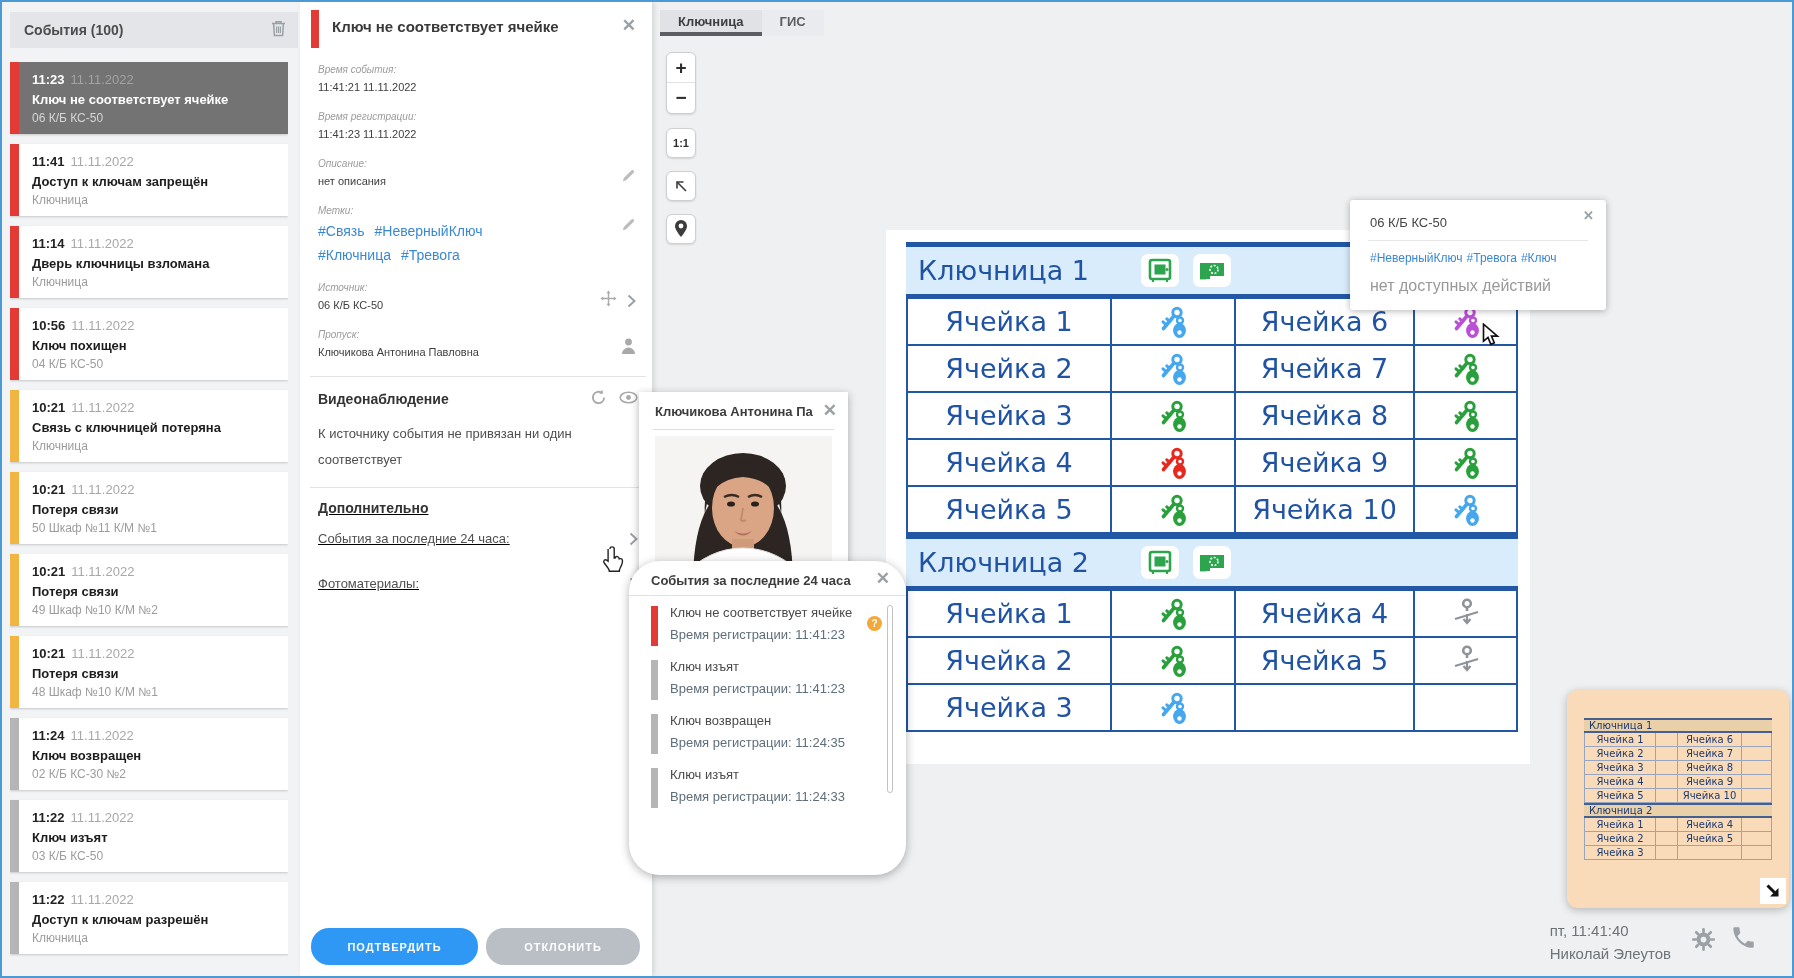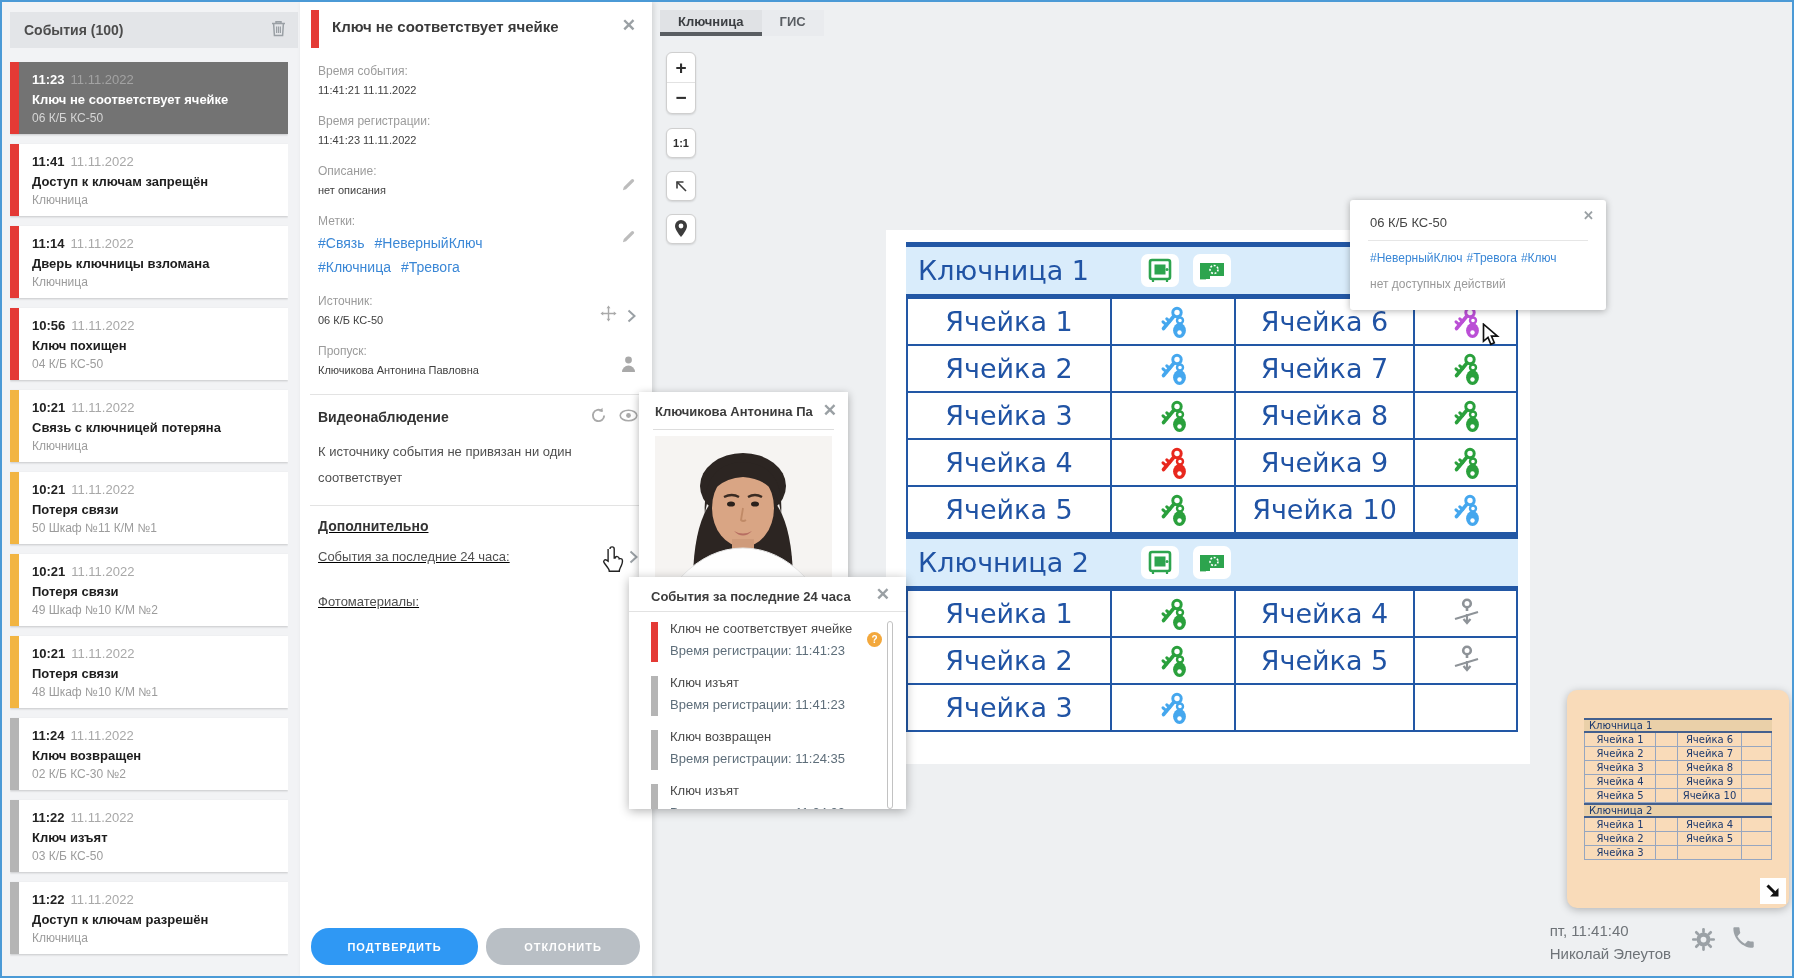--- a/index.html
+++ b/index.html
@@ -34,21 +34,21 @@
 
   
   .detail{position:absolute;left:298px;top:0;width:352px;height:974px;background:#fff;
           box-shadow:2px 0 5px rgba(0,0,0,.12);}
   .dp-bar{position:absolute;left:11px;top:8px;width:8px;height:38px;background:#e43a35;}
   .dp-title{position:absolute;left:32px;top:16px;font-size:15px;font-weight:bold;color:#3a3a3a;}
   .xclose{color:#9aa0a4;font-size:17px;font-weight:bold;line-height:1;}
   .dp-close{position:absolute;right:16px;top:15px;}
   .dp-body{position:absolute;left:18px;top:62px;right:14px;}
   .fld{position:relative;margin-bottom:18px;}
-  .fld-label{font-size:12px;color:#9b9b9b;}
+  .fld-label{font-size:10px;color:#9b9b9b;font-style:italic;}
   .fld-value{font-size:11px;color:#404040;margin-top:6px;}
   .fld .ricons{position:absolute;right:2px;bottom:0;display:flex;gap:10px;align-items:center;}
   .tags{width:255px;}
   .tag{color:#3a87d6;font-size:14px;margin-right:10px;margin-top:7px;display:inline-block;}
   .sect{border-top:1px solid #e3e3e3;margin:6px -8px 0 -8px;padding:12px 8px 0 8px;}
   .sect-h{display:flex;align-items:center;font-size:14px;font-weight:bold;color:#333;}
   .sect-h .ricons{margin-left:auto;display:flex;gap:12px;align-items:center;}
   .video-note{font-size:13px;color:#4f4f4f;line-height:26px;margin-top:12px;}
   .x-row{display:flex;justify-content:space-between;align-items:center;font-size:13px;color:#4f4f4f;height:45px;}
   .btn{position:absolute;bottom:11px;height:37px;border:none;border-radius:18px;color:#fff;
@@ -88,34 +88,34 @@
   .cursor-arrow{position:absolute;left:66%;top:52%;z-index:5;}
 
   
   .tooltip{position:absolute;left:1348px;top:198px;width:256px;height:110px;background:#fff;border-radius:3px;
            box-shadow:0 1px 7px rgba(0,0,0,.3);z-index:8;}
   .tt-title{position:absolute;left:20px;top:15px;font-size:13px;color:#454545;}
   .tt-close{position:absolute;right:12px;top:9px;font-size:13px;}
   .tt-sep{position:absolute;left:18px;right:18px;top:40px;border-top:1px solid #e6e6e6;}
   .tt-tags{position:absolute;left:20px;top:51px;font-size:12px;}
   .tt-tags .tag{font-size:12px;margin-right:4px;margin-top:0;}
-  .tt-note{position:absolute;left:20px;top:77px;font-size:12px;color:#999;}
+  .tt-note{position:absolute;left:20px;top:77px;font-size:16px;color:#999;}
 
   
   .photo-pop{position:absolute;left:637px;top:390px;width:209px;height:185px;background:#fff;
              box-shadow:0 2px 8px rgba(0,0,0,.3);z-index:6;}
   .pp-title{position:absolute;left:16px;top:12px;font-size:13px;font-weight:bold;color:#3c3c3c;width:158px;
             white-space:nowrap;overflow:hidden;}
   .pp-close{position:absolute;right:11px;top:10px;}
   .pp-sep{position:absolute;left:14px;right:14px;top:37px;border-top:1px solid #ddd;}
   .pp-photo{position:absolute;left:16px;top:44px;width:177px;height:141px;overflow:hidden;}
 
   
-  .e24{position:absolute;left:627px;top:575px;width:277px;height:232px;background:#fff;
-       box-shadow:0 2px 10px rgba(0,0,0,.3);z-index:7;overflow:hidden;}
+  .e24{position:absolute;left:627px;top:559px;width:277px;height:314px;background:#fff;
+       box-shadow:0 2px 10px rgba(0,0,0,.3);z-index:7;overflow:hidden;border-radius:31px;}
   .e24-title{position:absolute;left:22px;top:12px;font-size:13px;font-weight:bold;color:#3c3c3c;}
   .e24-close{position:absolute;right:16px;top:9px;}
   .e24-sep{position:absolute;left:0;right:0;top:34px;border-top:1px solid #e2e2e2;}
   .e24-items{position:absolute;left:22px;top:42px;right:32px;}
   .e24-item{position:relative;height:54px;padding-left:19px;}
   .e24-bar{position:absolute;left:0;top:3px;width:7px;height:40px;}
   .e24-t{font-size:13px;color:#4a4a4a;padding-top:2px;white-space:nowrap;}
   .e24-time{font-size:13px;color:#5e6e7a;margin-top:7px;}
   .e24-badge{position:absolute;right:-8px;top:13px;width:15px;height:15px;border-radius:50%;background:#f3a83c;
              color:#fff;font-size:10px;font-weight:bold;display:flex;align-items:center;justify-content:center;}

